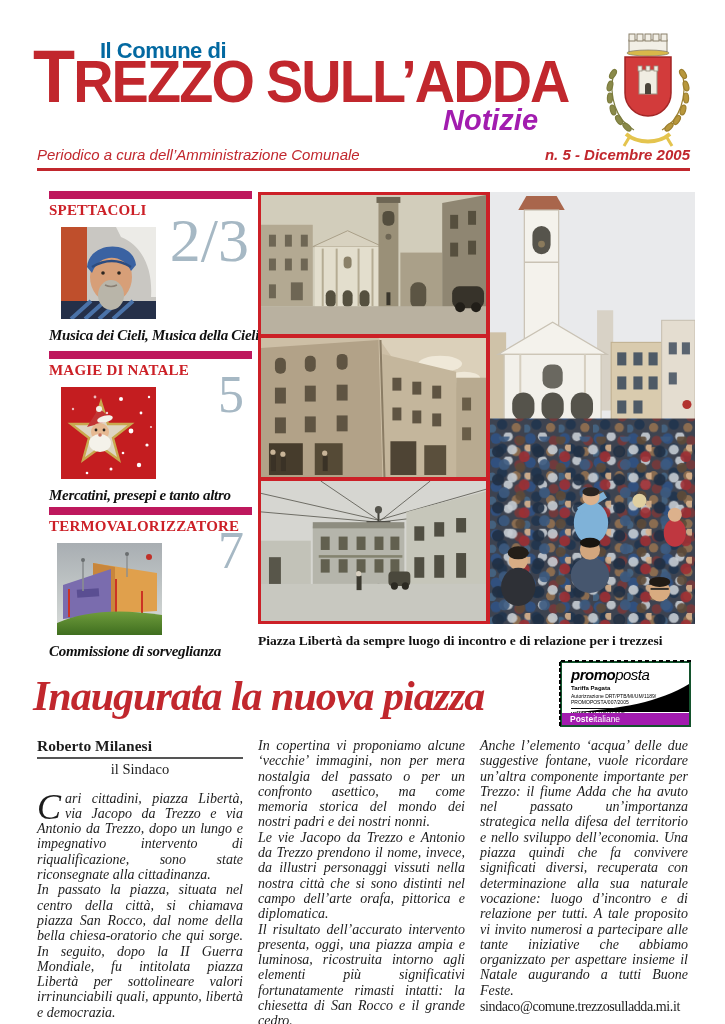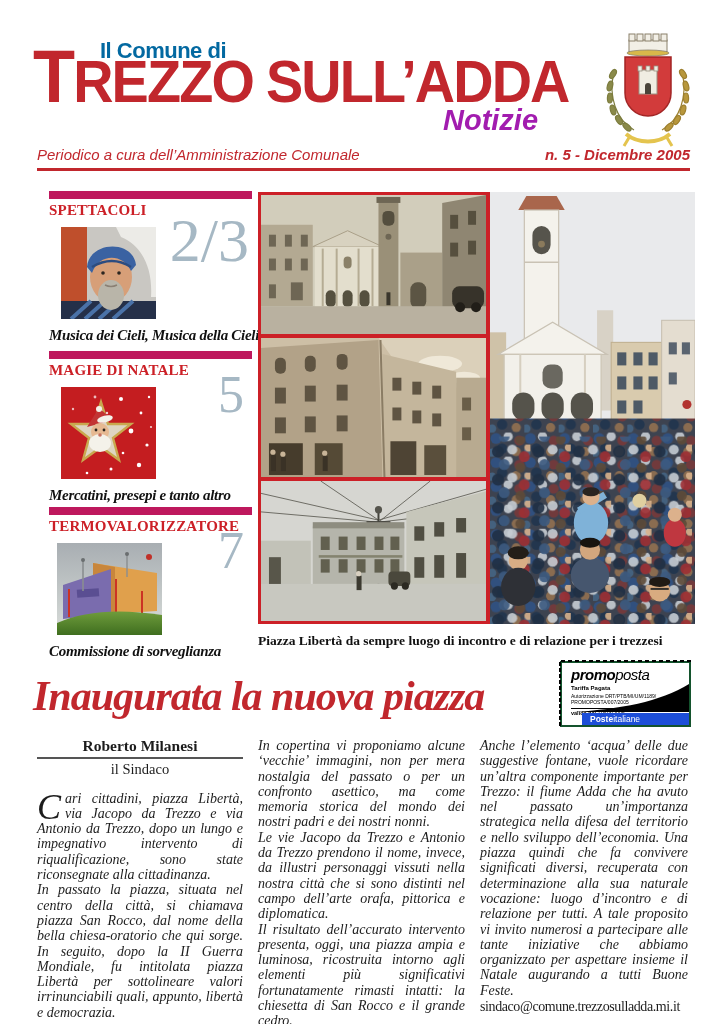--- a/index.html
+++ b/index.html
@@ -95,32 +95,32 @@
   }
   .stamp .brand { position:absolute; left:9px; top:3px; font-size:15px; font-style:italic; letter-spacing:-0.5px; color:#000; }
   .stamp .brand b { font-weight:bold; }
   .stamp .tiny { position:absolute; left:9px; font-size:5px; line-height:6px; color:#000; }
   .stamp .l1 { top:22px; font-weight:bold; font-size:6px; }
   .stamp .l2 { top:30px; } .stamp .l3 { top:36px; }
   .stamp .valid { position:absolute; left:9px; top:45px; width:70px; border-top:1px solid #000; padding-top:1px; font-size:5.5px; color:#000; }
   .stamp .valid b { font-weight:bold; }
   .stamp .swoosh { position:absolute; left:0; bottom:12px; }
   .stamp .bar {
-    position:absolute; left:0; right:0; bottom:0; height:12px; background:#1d4ed8;
-    color:#fff; font-size:8.5px; line-height:12px; padding-left:8px; letter-spacing:0;margin-left:20px;
+    position:absolute; left:0; right:0; bottom:0; height:12px; background:#a21caf;
+    color:#fff; font-size:8.5px; line-height:12px; padding-left:8px; letter-spacing:0;
   }
   .stamp .bar b { font-weight:bold; }
 
   
   .col { position:absolute; top:738px; font-size:14px; line-height:15.3px; text-align:justify; }
   .col p { font-style:italic; color:#1c1c1c; }
   .col-1 { left:37px;  width:206px; }
   .col-2 { left:258px; width:207px; }
   .col-3 { left:480px; width:208px; }
-  .author { text-align:center; font-weight:bold; font-size:15.5px; font-style:normal; }
+  .author { text-align:left; font-weight:bold; font-size:15.5px; font-style:normal; }
   .author-rule { height:2px; background:#555; margin:4px 0 3px 0; }
   .role { text-align:center; font-size:14.5px; font-style:normal; margin-bottom:13px; }
   .dropcap {
     float:left; font-size:36px; line-height:28px; padding:2px 4px 0 0; font-style:italic;
   }
   .email-line {
     font-style:normal !important; font-size:14px; letter-spacing:-0.4px;
     white-space:nowrap; margin-top:1px;
   }
 </style>

